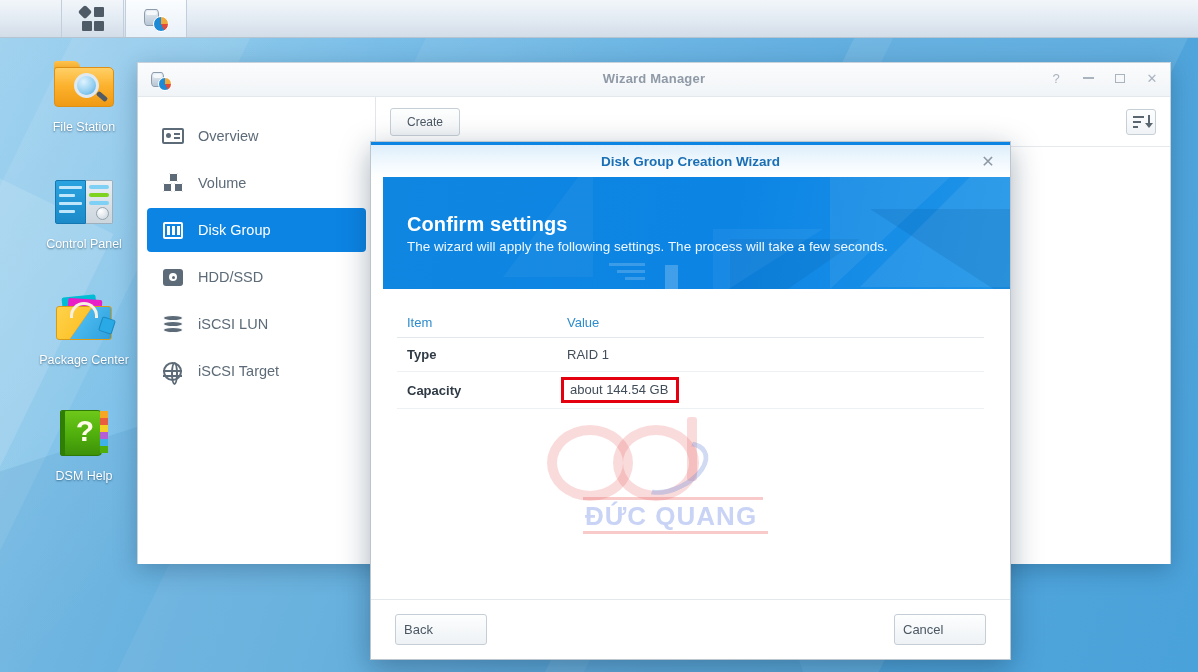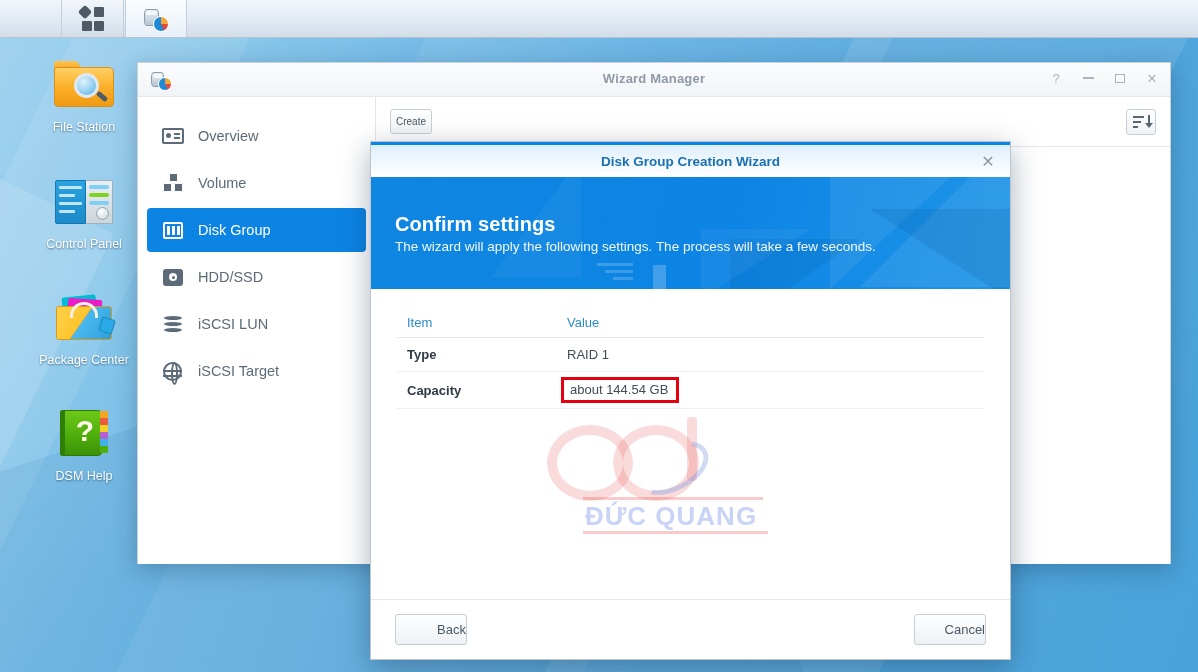--- a/index.html
+++ b/index.html
@@ -263,21 +263,21 @@
 
   
   #content { flex: 1; background: #ffffff; position: relative; }
   #toolbar {
     height: 50px; padding: 10px 14px; display: flex; align-items: center;
     justify-content: space-between; border-bottom: 1px solid #e6eaee;
   }
   .btn {
     border: 1px solid #c7cfd6; border-radius: 3px;
     background: linear-gradient(180deg,#fdfefe 0%, #f2f5f7 100%);
-    font-size: 10px; color: #4b5864; padding: 6px 5px; cursor: pointer;
+    font-size: 12px; color: #4b5864; padding: 6px 16px; cursor: pointer;
     font-family: "Liberation Sans", sans-serif;
   }
   .icon-btn {
     width: 30px; height: 26px; border: 1px solid #c7cfd6; border-radius: 3px;
     background: linear-gradient(180deg,#fdfefe 0%, #f0f3f6 100%);
     display: flex; align-items: center; justify-content: center; cursor: pointer;
   }
   .sort-ic { width: 17px; height: 14px; position: relative; }
   .sort-ic i { position:absolute; left:0; height:2px; background:#59666f; }
   .sort-ic i:nth-child(1){ top:1px; width:11px; }
@@ -310,20 +310,21 @@
   #dlg-close {
     position:absolute; right: 12px; top: 6px; width: 20px; height: 20px;
     display:flex; align-items:center; justify-content:center;
     color:#8e99a4; font-size:16px; cursor:pointer;
   }
 
   #dlg-banner {
     height: 112px; flex: none; position: relative; overflow: hidden;
     background: linear-gradient(100deg, #0f86e0 0%, #0c84e4 55%, #1f95e8 100%);
     padding: 36px 0 0 24px;
+    margin-left: 12px;
   }
   #dlg-banner .facet { position: absolute; }
   #dlg-banner .f1 {
     right: 0; top: -40px; width: 0; height: 0;
     border-left: 150px solid transparent; border-bottom: 150px solid rgba(255,255,255,0.08);
   }
   #dlg-banner .f2 {
     right: 60px; top: 0; width: 0; height: 0;
     border-right: 120px solid transparent; border-top: 112px solid rgba(255,255,255,0.07);
   }
@@ -418,21 +419,21 @@
   }
 
   
   #dlg-footer {
     flex: none; height: 60px; border-top: 1px solid #e3e8ec;
     display: flex; align-items: center; padding: 0 24px; position: relative;
   }
   .fbtn {
     border: 1px solid #c5ced6; border-radius: 3px;
     background: linear-gradient(180deg,#fdfefe 0%, #eef2f5 100%);
-    font-size: 13px; color: #4b5864; padding: 7px 0; width: 72px; text-align:right; cursor: pointer;
+    font-size: 13px; color: #4b5864; padding: 7px 8px; width: 92px; text-align:left; cursor: pointer;
     font-family: "Liberation Sans", sans-serif;
   }
   .fbtn.primary {
     background: linear-gradient(180deg,#41b0f3 0%, #1a95e8 100%);
     border: 1px solid #1382cf; color: #ffffff;
   }
   .spacer { flex: 1; }
   .apply-wrap {
     border: 3px solid #e4000f; padding: 2px; margin-right: 10px; background:#ffffff;
   }

